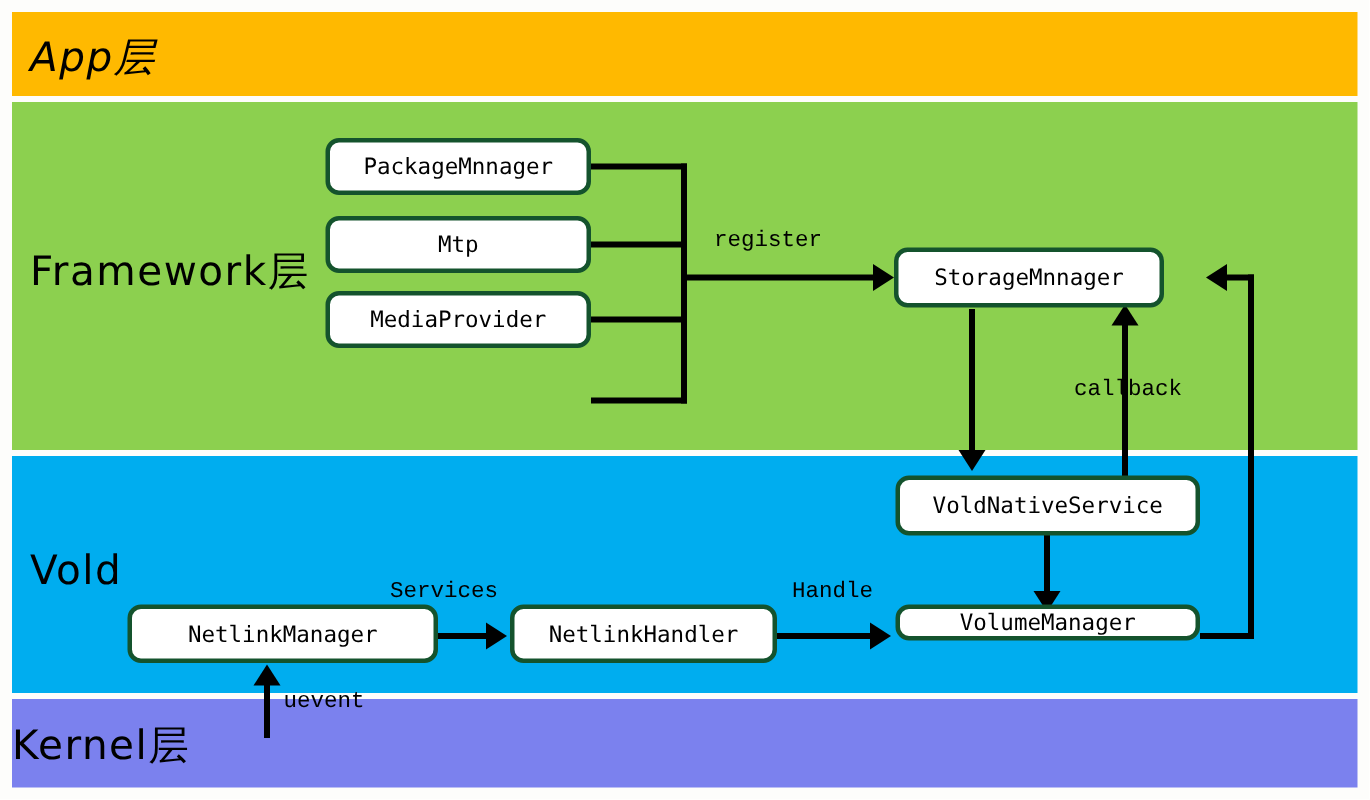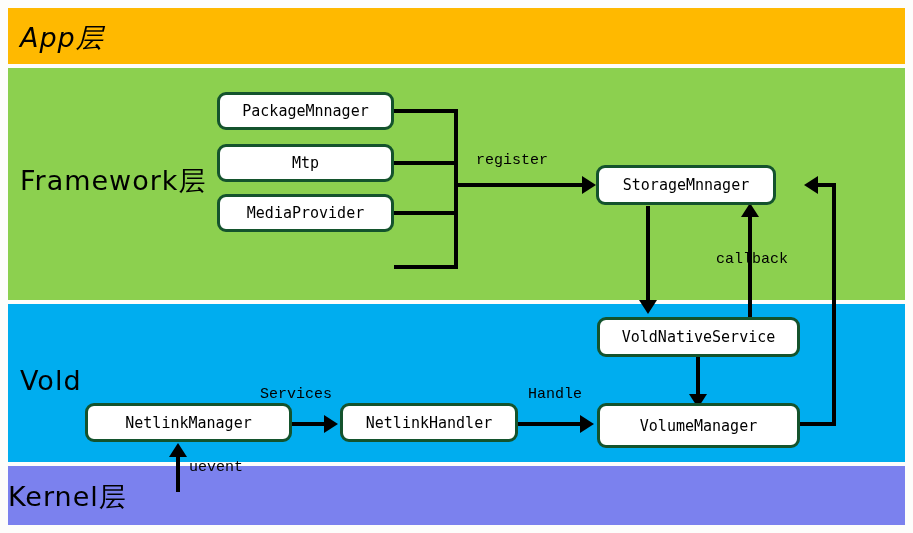--- a/index.html
+++ b/index.html
@@ -103,15 +103,15 @@
 
 
   <div class="node" style="left:596px;top:165px;width:180px;height:40px;">StorageMnnager</div>
 
   <div class="node" style="left:597px;top:317px;width:203px;height:40px;">VoldNativeService</div>
 
   <div class="node" style="left:85px;top:403px;width:207px;height:39px;">NetlinkManager</div>
 
   <div class="node" style="left:340px;top:403px;width:178px;height:39px;">NetlinkHandler</div>
 
-  <div class="node" style="left:597px;top:403px;width:203px;height:45px;">VolumeManager</div>
+  <div class="node" style="left:597px;top:403px;width:203px;height:24px;">VolumeManager</div>
 
 </div>
 
 </body></html>

